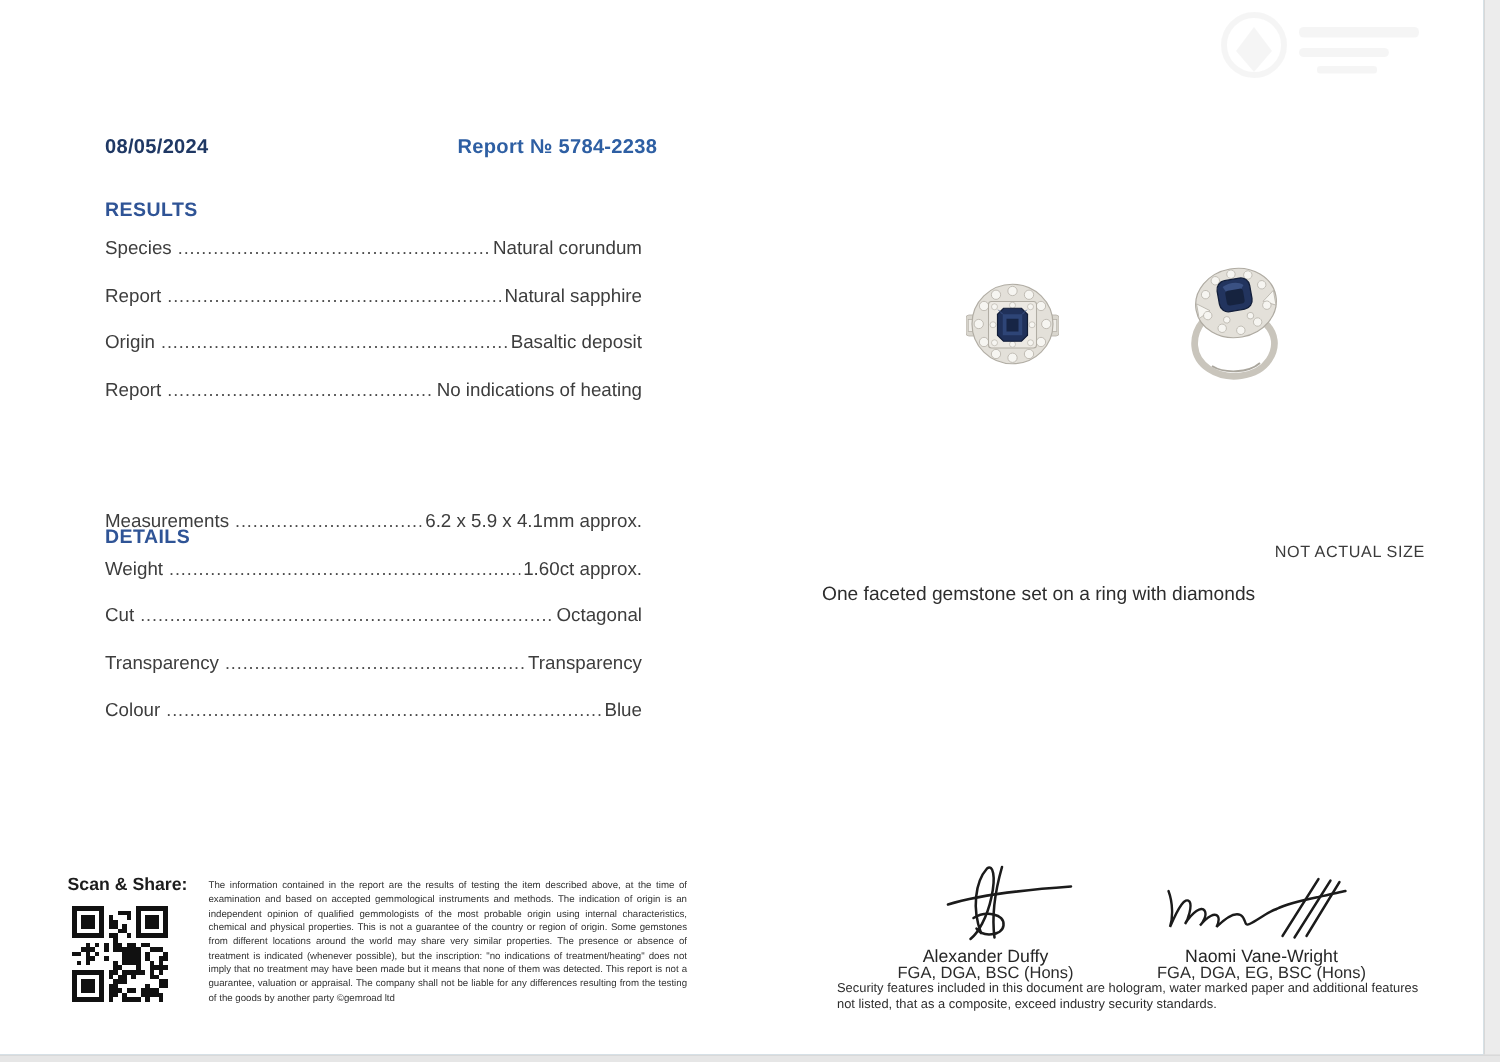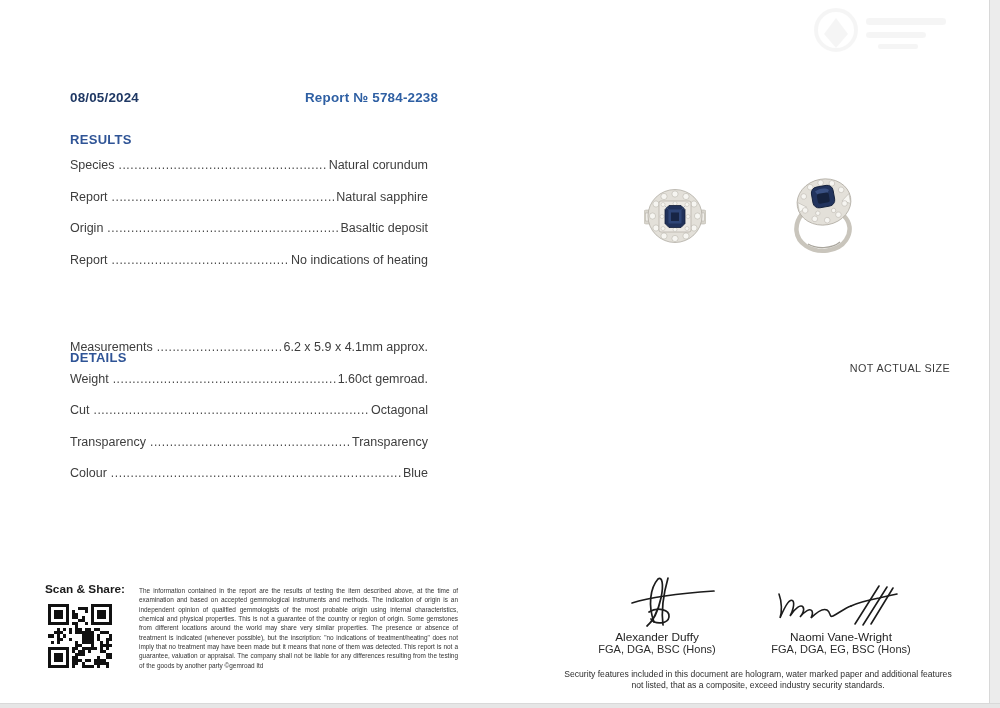--- a/index.html
+++ b/index.html
@@ -42,22 +42,22 @@
   .disclaimer{left:139px;top:586px;width:319px;font-size:6.45px;line-height:9.35px;
               color:#333333;text-align:justify;}
   .sig-name{font-size:11.8px;color:#252525;text-align:center;}
   .sig-cred{font-size:11px;color:#2c2c2c;text-align:center;}
   .sig1-svg{left:618px;top:576px;}
   .sig2-svg{left:775px;top:580px;}
   .name1{left:583px;top:630px;width:148px;}
   .cred1{left:583px;top:643px;width:148px;}
   .name2{left:762px;top:630px;width:158px;}
   .cred2{left:762px;top:643px;width:158px;}
-  .security{left:558px;top:653px;width:400px;text-align:center;font-size:8.6px;
-            line-height:11.2px;color:#2e2e2e;margin-top:16px;}
+  .security{left:558px;top:653px;width:400px;text-align:left;font-size:8.6px;
+            line-height:11.2px;color:#2e2e2e;}
 
   .watermark{left:808px;top:4px;opacity:.05;}
 </style>
 </head>
 <body>
 
 <div class="canvas">
   <div class="page"></div>
   <div class="edge-right"></div>
   <div class="edge-bottom"></div>
@@ -100,21 +100,21 @@
   <div class="abs sect-h h-details">DETAILS</div>
   <div class="abs rows rows-details">
     <div class="row">
       <span class="lbl">Measurements</span>
       <span class="leader">............................................................................................................................................................................................................................................................................................................</span>
       <span class="val">6.2 x 5.9 x 4.1mm approx.</span>
     </div>
     <div class="row">
       <span class="lbl">Weight</span>
       <span class="leader">............................................................................................................................................................................................................................................................................................................</span>
-      <span class="val">1.60ct gemroad.</span>
+      <span class="val">1.60ct approx.</span>
     </div>
     <div class="row">
       <span class="lbl">Cut</span>
       <span class="leader">............................................................................................................................................................................................................................................................................................................</span>
       <span class="val">Octagonal</span>
     </div>
     <div class="row">
       <span class="lbl">Transparency</span>
       <span class="leader">............................................................................................................................................................................................................................................................................................................</span>
       <span class="val">Transparency</span>
@@ -185,20 +185,21 @@
           <circle cx="30" cy="38" r="2.2"></circle>
           <circle cx="46" cy="38" r="2.2"></circle>
       </g>
       <rect x="27" y="12" width="22" height="21" rx="6" fill="#22345e" stroke="#131f3a" stroke-width="0.9"></rect>
       <path d="M31,16 C36,13.5 42,14 45,17 L41,22 L34,22 Z" fill="#41598c" opacity="0.8"></path>
       <rect x="32" y="19" width="12" height="10" rx="2" fill="#16233f"></rect>
     </g>
   </svg>
 
   <div class="abs not-actual">NOT ACTUAL SIZE</div>
+  <div class="abs caption">One faceted gemstone set on a ring with diamonds</div>
 
   <div class="abs scan-label">Scan &amp; Share:</div>
   <svg class="abs qr" width="64" height="66" viewBox="0 0 21 21" shape-rendering="crispEdges">
       <rect x="0" y="0" width="21" height="21" fill="#ffffff"></rect>
       <rect x="10" y="1" width="1" height="1" fill="#111"></rect>
       <rect x="11" y="1" width="1" height="1" fill="#111"></rect>
       <rect x="12" y="1" width="1" height="1" fill="#111"></rect>
       <rect x="8" y="2" width="1" height="1" fill="#111"></rect>
       <rect x="12" y="2" width="1" height="1" fill="#111"></rect>
       <rect x="8" y="3" width="1" height="1" fill="#111"></rect>

